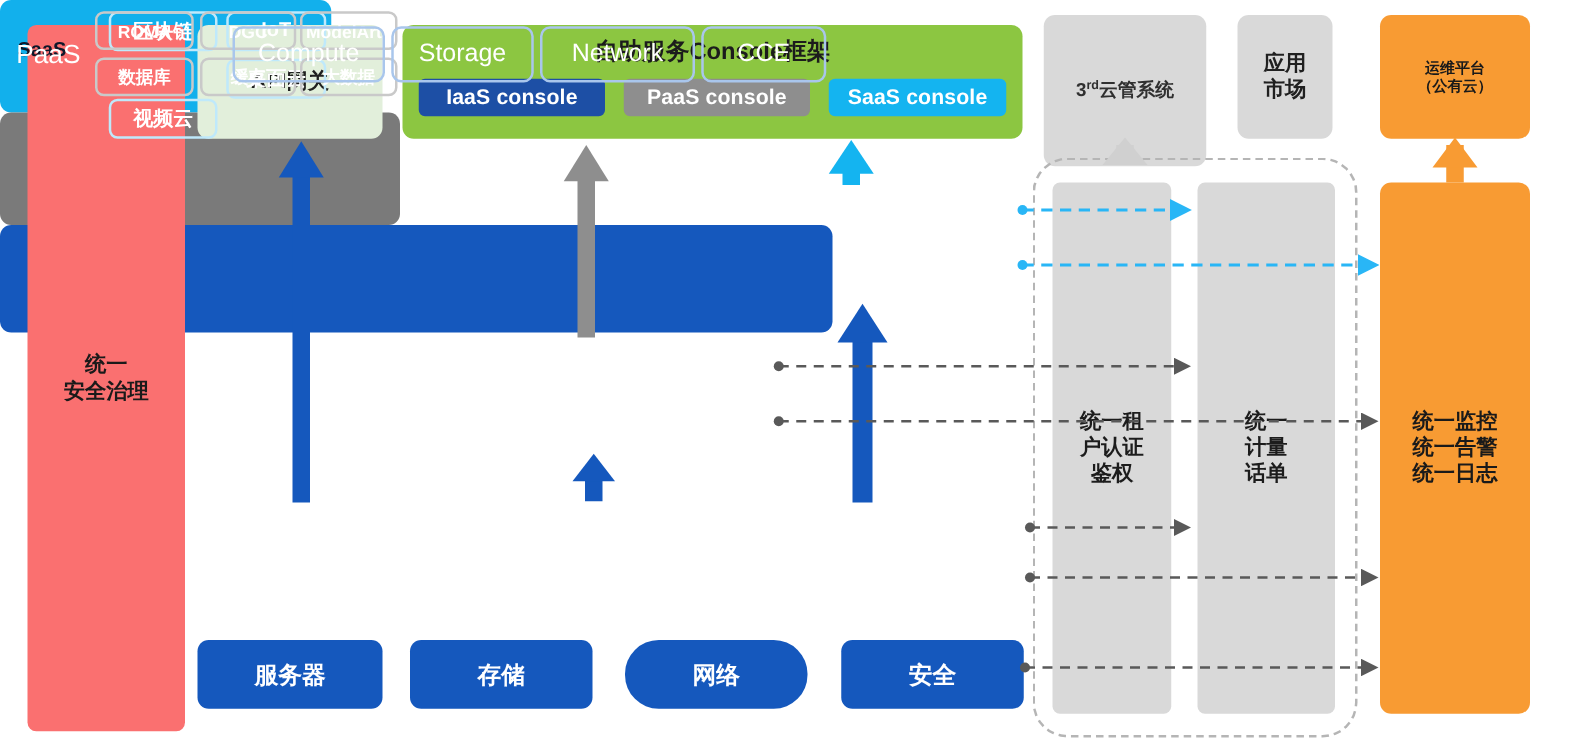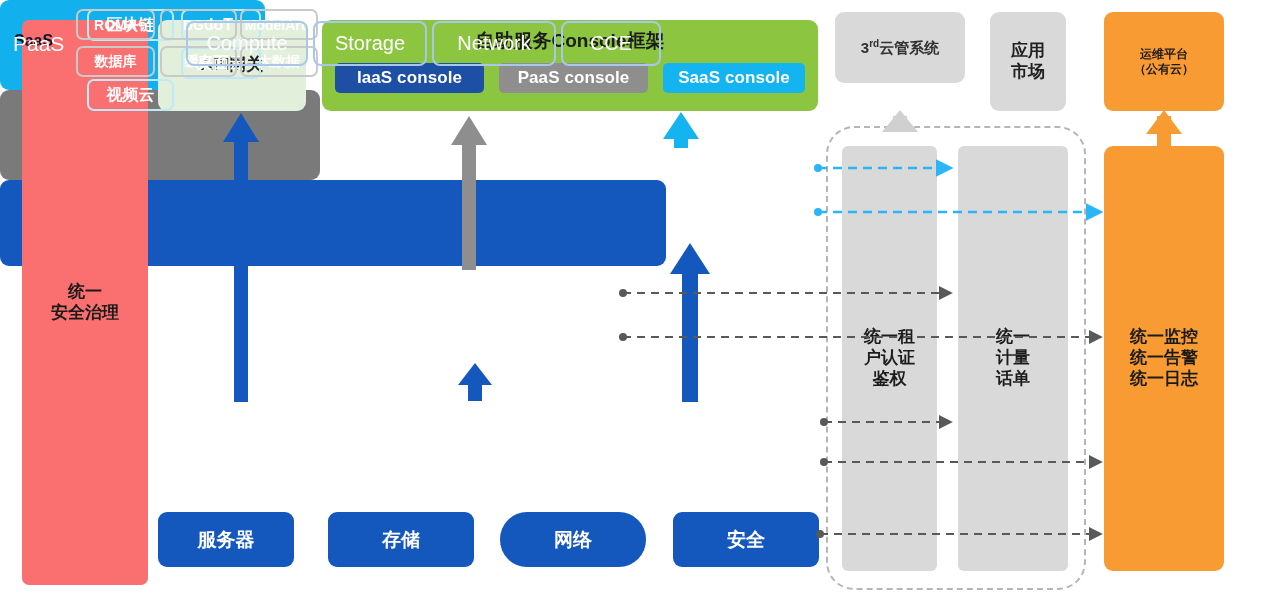--- a/index.html
+++ b/index.html
@@ -45,21 +45,21 @@
     position:absolute;top:43px;height:30px;
     border-radius:5px;display:flex;align-items:center;justify-content:center;
     color:#ffffff;font-size:17px;font-weight:600;letter-spacing:.1px;
   }
   #chip-iaas{left:13px;width:149px;background:#1d4fa5;}
   #chip-paas{left:177px;width:149px;background:#8e8e8e;}
   #chip-saas{left:341px;width:142px;background:#14b4f0;}
 
   
   #third-cloud{
-    left:835px;top:12px;width:130px;height:71px;
+    left:835px;top:12px;width:130px;height:121px;
     background:#d9d9d9;border-radius:9px;color:#303030;font-size:15px;font-weight:600;
   }
   #third-cloud sup{font-size:10px;vertical-align:super;}
   #app-market{
     left:990px;top:12px;width:76px;height:99px;
     background:#d9d9d9;border-radius:9px;color:#202020;font-size:17px;font-weight:700;
   }
   
   #ops-platform-top{
     left:1104px;top:12px;width:120px;height:99px;
@@ -111,21 +111,21 @@
   #infra-compute{left:186px;width:118px;}
   #infra-storage{left:313px;width:110px;}
   #infra-network{left:432px;width:120px;}
   #infra-cce{left:561px;width:96px;}
 
   
   .res-box{
     position:absolute;top:512px;height:55px;background:#1558bd;border-radius:9px;
     display:flex;align-items:center;justify-content:center;color:#ffffff;font-size:19px;font-weight:600;
   }
-  #res-server{left:158px;width:136px;}
+  #res-server{left:158px;width:148px;}
   #res-storage{left:328px;width:146px;}
   #res-network{left:500px;width:146px;border-radius:27px;}
   #res-security{left:673px;width:146px;}
 
   
   #dashed-container{
     position:absolute;left:826px;top:126px;width:260px;height:464px;
     border:2px dashed #b5b5b5;border-radius:28px;box-sizing:border-box;
   }
   

